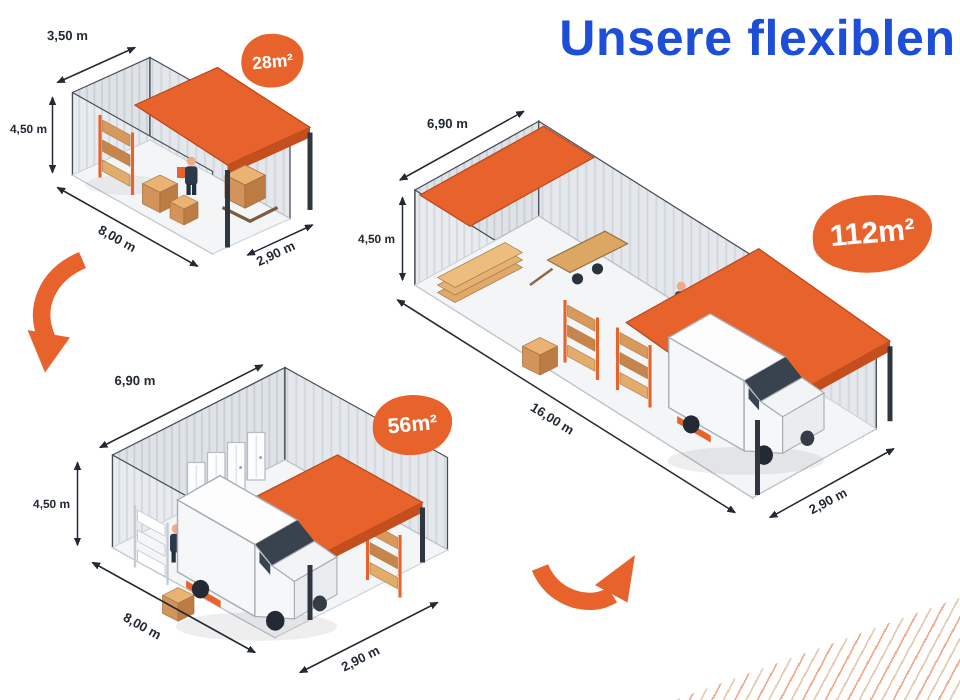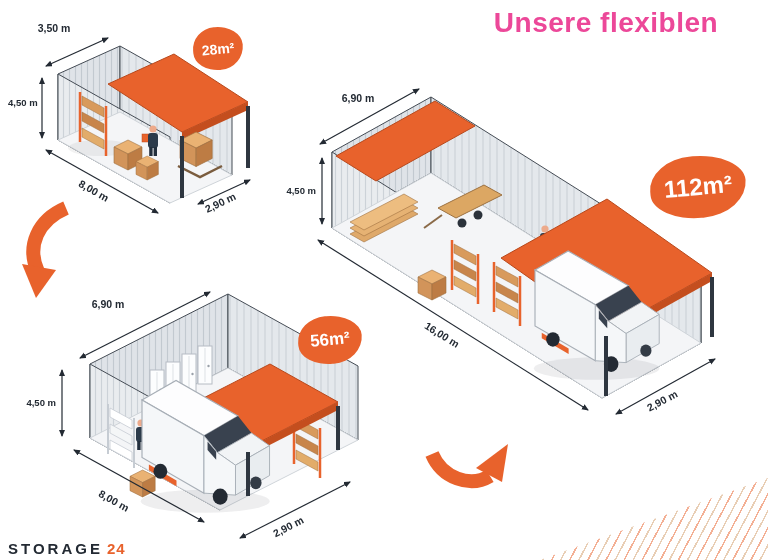--- a/index.html
+++ b/index.html
@@ -1,21 +1,21 @@
 <!DOCTYPE html>
 <html><head>
 <meta charset="utf-8">
 <style>
   html,body{margin:0;padding:0;background:#fff;}
   .canvas{position:relative;width:768px;height:560px;background:#ffffff;overflow:hidden;
           font-family:"Liberation Sans",sans-serif;}
   .abs{position:absolute;}
   svg.unit{position:absolute;overflow:visible;}
   .title{position:absolute;top:4px;right:2px;width:320px;text-align:center;
-         font-weight:bold;font-size:28px;line-height:1.38;color:#ec4899;letter-spacing:.5px;}
+         font-weight:bold;font-size:40px;line-height:1.38;color:#1d4ed8;letter-spacing:.5px;}
   .badge{position:absolute;background:#E8622C;color:#fff;display:flex;align-items:center;
          justify-content:center;font-weight:bold;
          border-radius:46% 54% 48% 52% / 52% 46% 56% 44%;transform:rotate(-5deg);}
   #badge1{left:193px;top:27px;width:50px;height:43px;font-size:14px;}
   #badge2{left:298px;top:316px;width:64px;height:48px;font-size:17px;}
   #badge3{left:650px;top:156px;width:96px;height:62px;font-size:24px;}
   .logo{position:absolute;left:8px;bottom:3px;font-size:15px;font-weight:bold;
         letter-spacing:3px;color:#232a33;}
   .logo .num{color:#E8622C;margin-left:4px;letter-spacing:1px;}
   .hatch{position:absolute;right:0;bottom:0;width:228px;height:82px;
@@ -229,19 +229,16 @@
   </svg>
   <svg class="abs" style="left:424px;top:420px;overflow:visible" width="90" height="80" viewBox="0 0 90 80">
     <path d="M8,34 C18,58 46,68 66,56" stroke="#E8622C" stroke-width="14" fill="none"></path>
     <polygon points="52,48 78,62 84,24" fill="#E8622C"></polygon>
   </svg>
 
   <div class="title">
     <div>Unsere flexiblen</div>
   </div>
 
-  <div class="logo">
-    <span>STORAGE</span><span class="num">24</span>
-  </div>
 
   <div class="hatch"></div>
 
 </div>
 
 </body></html>

